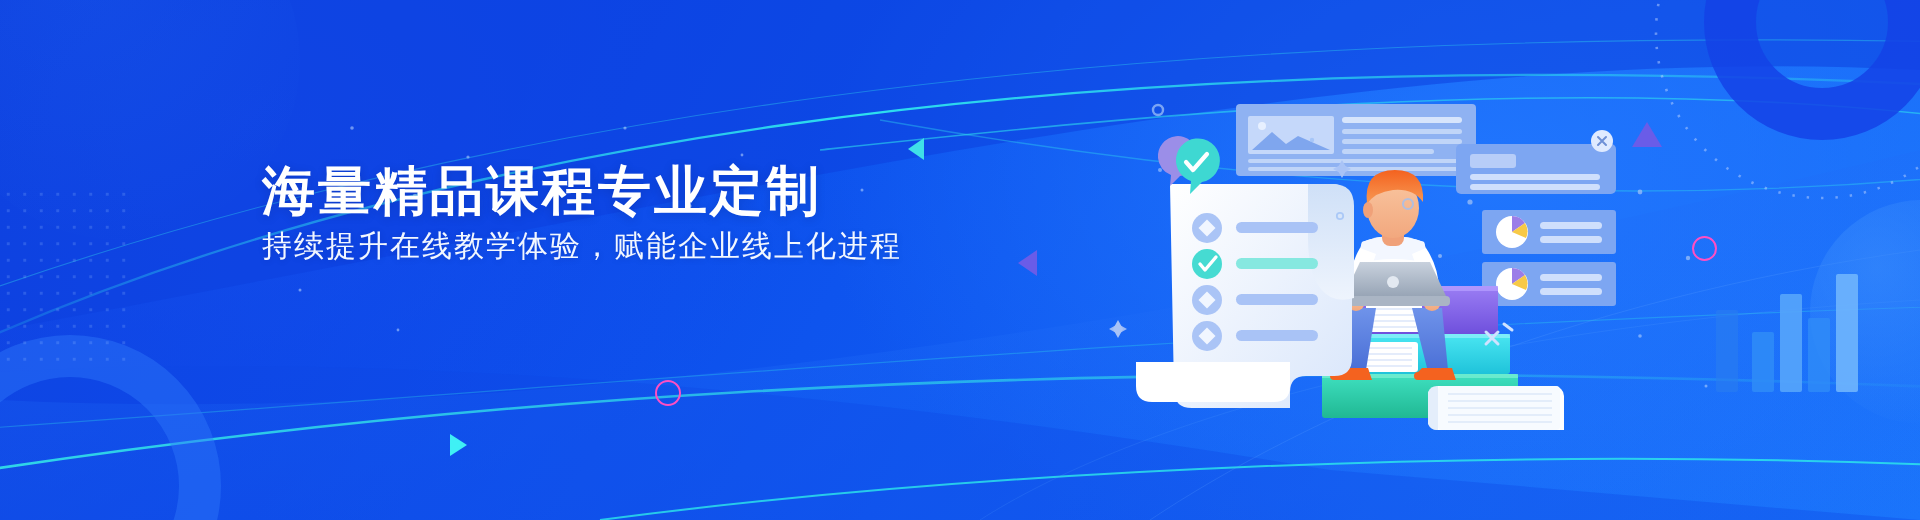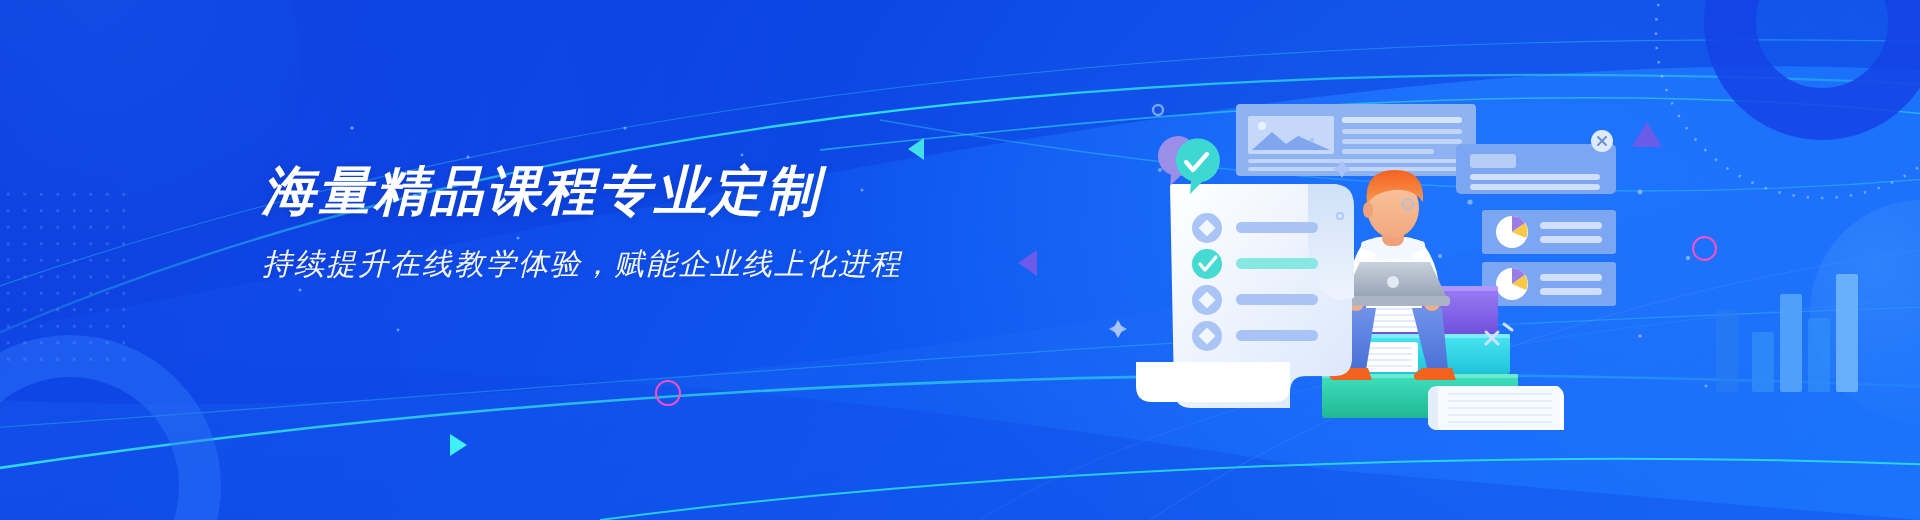--- a/index.html
+++ b/index.html
@@ -8,37 +8,36 @@
     width:1920px; height:520px; overflow:hidden;
     background:#0b47e0;
     font-family:"Liberation Sans","DejaVu Sans",sans-serif;
   }
   .banner{
     position:relative; width:1920px; height:520px; overflow:hidden;
     background:
       radial-gradient(ellipse 1100px 700px at 1500px 180px, rgba(34,120,255,.85) 0%, rgba(34,120,255,0) 62%),
       radial-gradient(ellipse 900px 620px at 250px 120px, rgba(22,78,236,.75) 0%, rgba(22,78,236,0) 65%),
       linear-gradient(118deg, #0f3fde 0%, #0b48e8 24%, #0f58f0 52%, #1668f6 76%, #1a74fb 100%);
-    font-style: italic;
   }
   .layer{ position:absolute; inset:0; }
   svg.layer{ display:block; }
 
   
   .copy{
     position:absolute; left:262px; top:160px; width:780px;
     z-index:40; color:#fff;
   }
   .headline{
     font-size:53px; font-weight:700; letter-spacing:3px;
     line-height:1.18; color:#ffffff; white-space:nowrap;
     text-shadow:0 2px 10px rgba(0,20,80,.18);
   }
   .subhead{
-    margin-top:21px; font-size:30px; font-weight:400;
+    margin-top:3px; font-size:30px; font-weight:400;
     letter-spacing:2px; color:#f2f7ff; white-space:nowrap;
     text-shadow:0 1px 6px rgba(0,20,80,.16);
   }
 
   
   .illus{ position:absolute; left:1140px; top:96px; width:760px; height:330px; z-index:30; }
   .illus svg{ display:block; width:100%; height:100%; overflow:visible; }
 
   
   .dotgrid{

